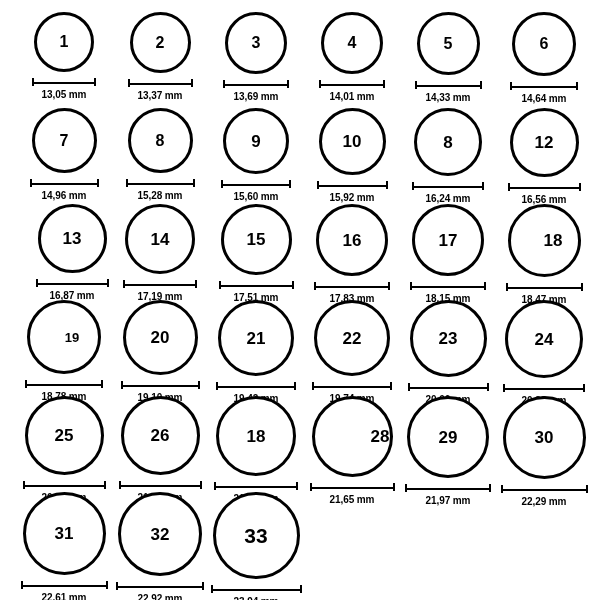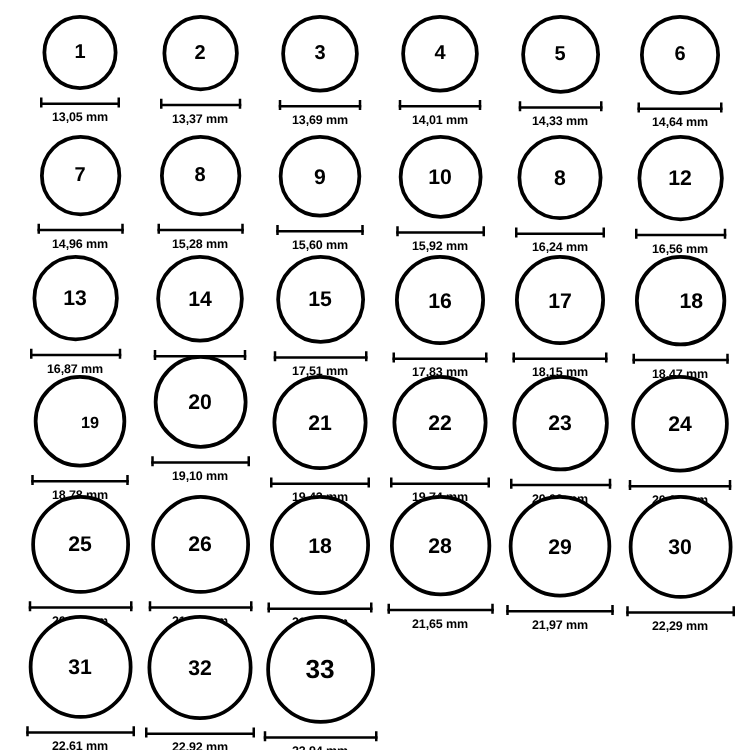--- a/index.html
+++ b/index.html
@@ -202,21 +202,21 @@
       <div class="ring-circle" style="width: 69px; height: 69px;">
         <span class="ring-number" style="font-size: 17px;">12</span>
       </div>
       <div class="measure" style="width: 73px;">
         <div class="bar"></div>
         <div class="cap left"></div>
         <div class="cap right"></div>
       </div>
       <div class="ring-label">16,56 mm</div>
     </div>
-    <div class="ring-cell" style="left: 12px; top: 204px; width: 96px; text-align: center;">
+    <div class="ring-cell" style="left: 24px; top: 204px; width: 96px; text-align: center;">
       <div class="ring-circle" style="width: 69px; height: 69px;">
         <span class="ring-number" style="font-size: 17px;">13</span>
       </div>
       <div class="measure" style="width: 73px;">
         <div class="bar"></div>
         <div class="cap left"></div>
         <div class="cap right"></div>
       </div>
       <div class="ring-label">16,87 mm</div>
     </div>
@@ -279,21 +279,21 @@
       <div class="ring-circle" style="width: 74px; height: 74px;">
         <span class="ring-number" style="font-size: 13px; margin-left: 16px;">19</span>
       </div>
       <div class="measure" style="width: 78px;">
         <div class="bar"></div>
         <div class="cap left"></div>
         <div class="cap right"></div>
       </div>
       <div class="ring-label">18,78 mm</div>
     </div>
-    <div class="ring-cell" style="left: 112px; top: 284px; width: 96px;">
+    <div class="ring-cell" style="left: 112px; top: 300px; width: 96px;">
       <div class="ring-circle" style="width: 75px; height: 75px;">
         <span class="ring-number" style="font-size: 17px;">20</span>
       </div>
       <div class="measure" style="width: 79px;">
         <div class="bar"></div>
         <div class="cap left"></div>
         <div class="cap right"></div>
       </div>
       <div class="ring-label">19,10 mm</div>
     </div>
@@ -368,21 +368,21 @@
         <span class="ring-number" style="font-size: 17px;">18</span>
       </div>
       <div class="measure" style="width: 84px;">
         <div class="bar"></div>
         <div class="cap left"></div>
         <div class="cap right"></div>
       </div>
       <div class="ring-label">21,33 mm</div>
     </div>
     <div class="ring-cell" style="left: 304px; top: 396px; width: 96px;">
-      <div class="ring-circle" style="width: 81px; height: 81px;">
+      <div class="ring-circle" style="width: 81px; height: 81px; justify-content: flex-end;">
         <span class="ring-number" style="font-size: 17px;">28</span>
       </div>
       <div class="measure" style="width: 85px;">
         <div class="bar"></div>
         <div class="cap left"></div>
         <div class="cap right"></div>
       </div>
       <div class="ring-label">21,65 mm</div>
     </div>
     <div class="ring-cell" style="left: 400px; top: 396px; width: 96px;">

